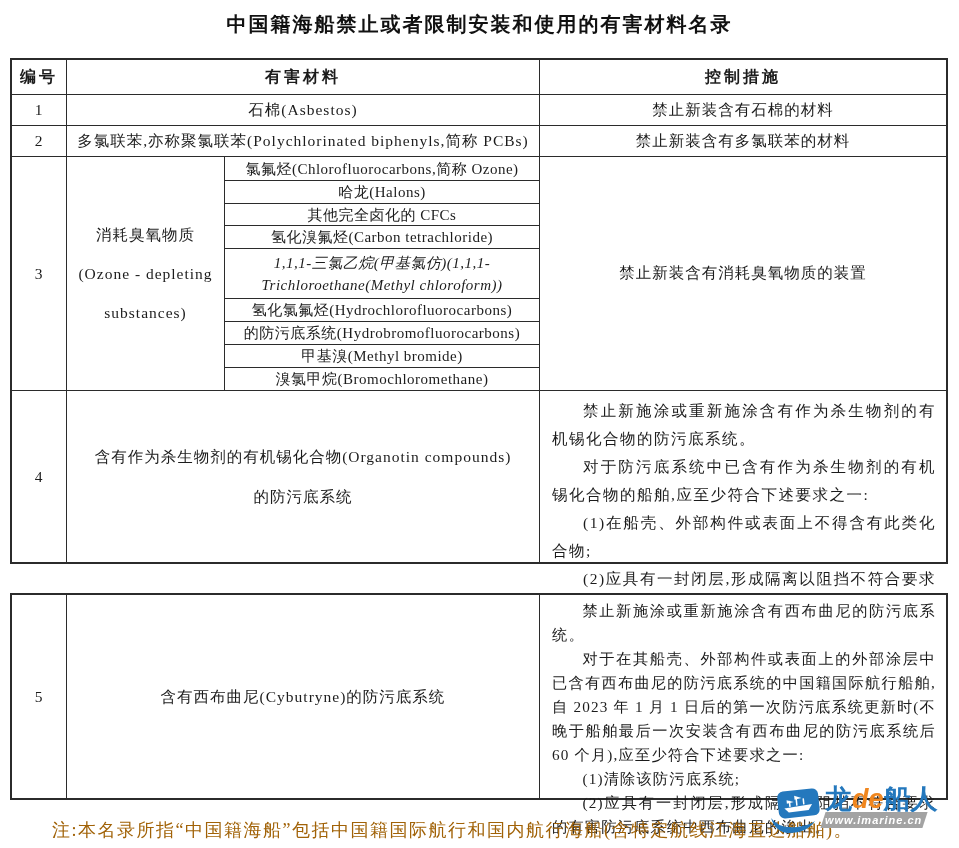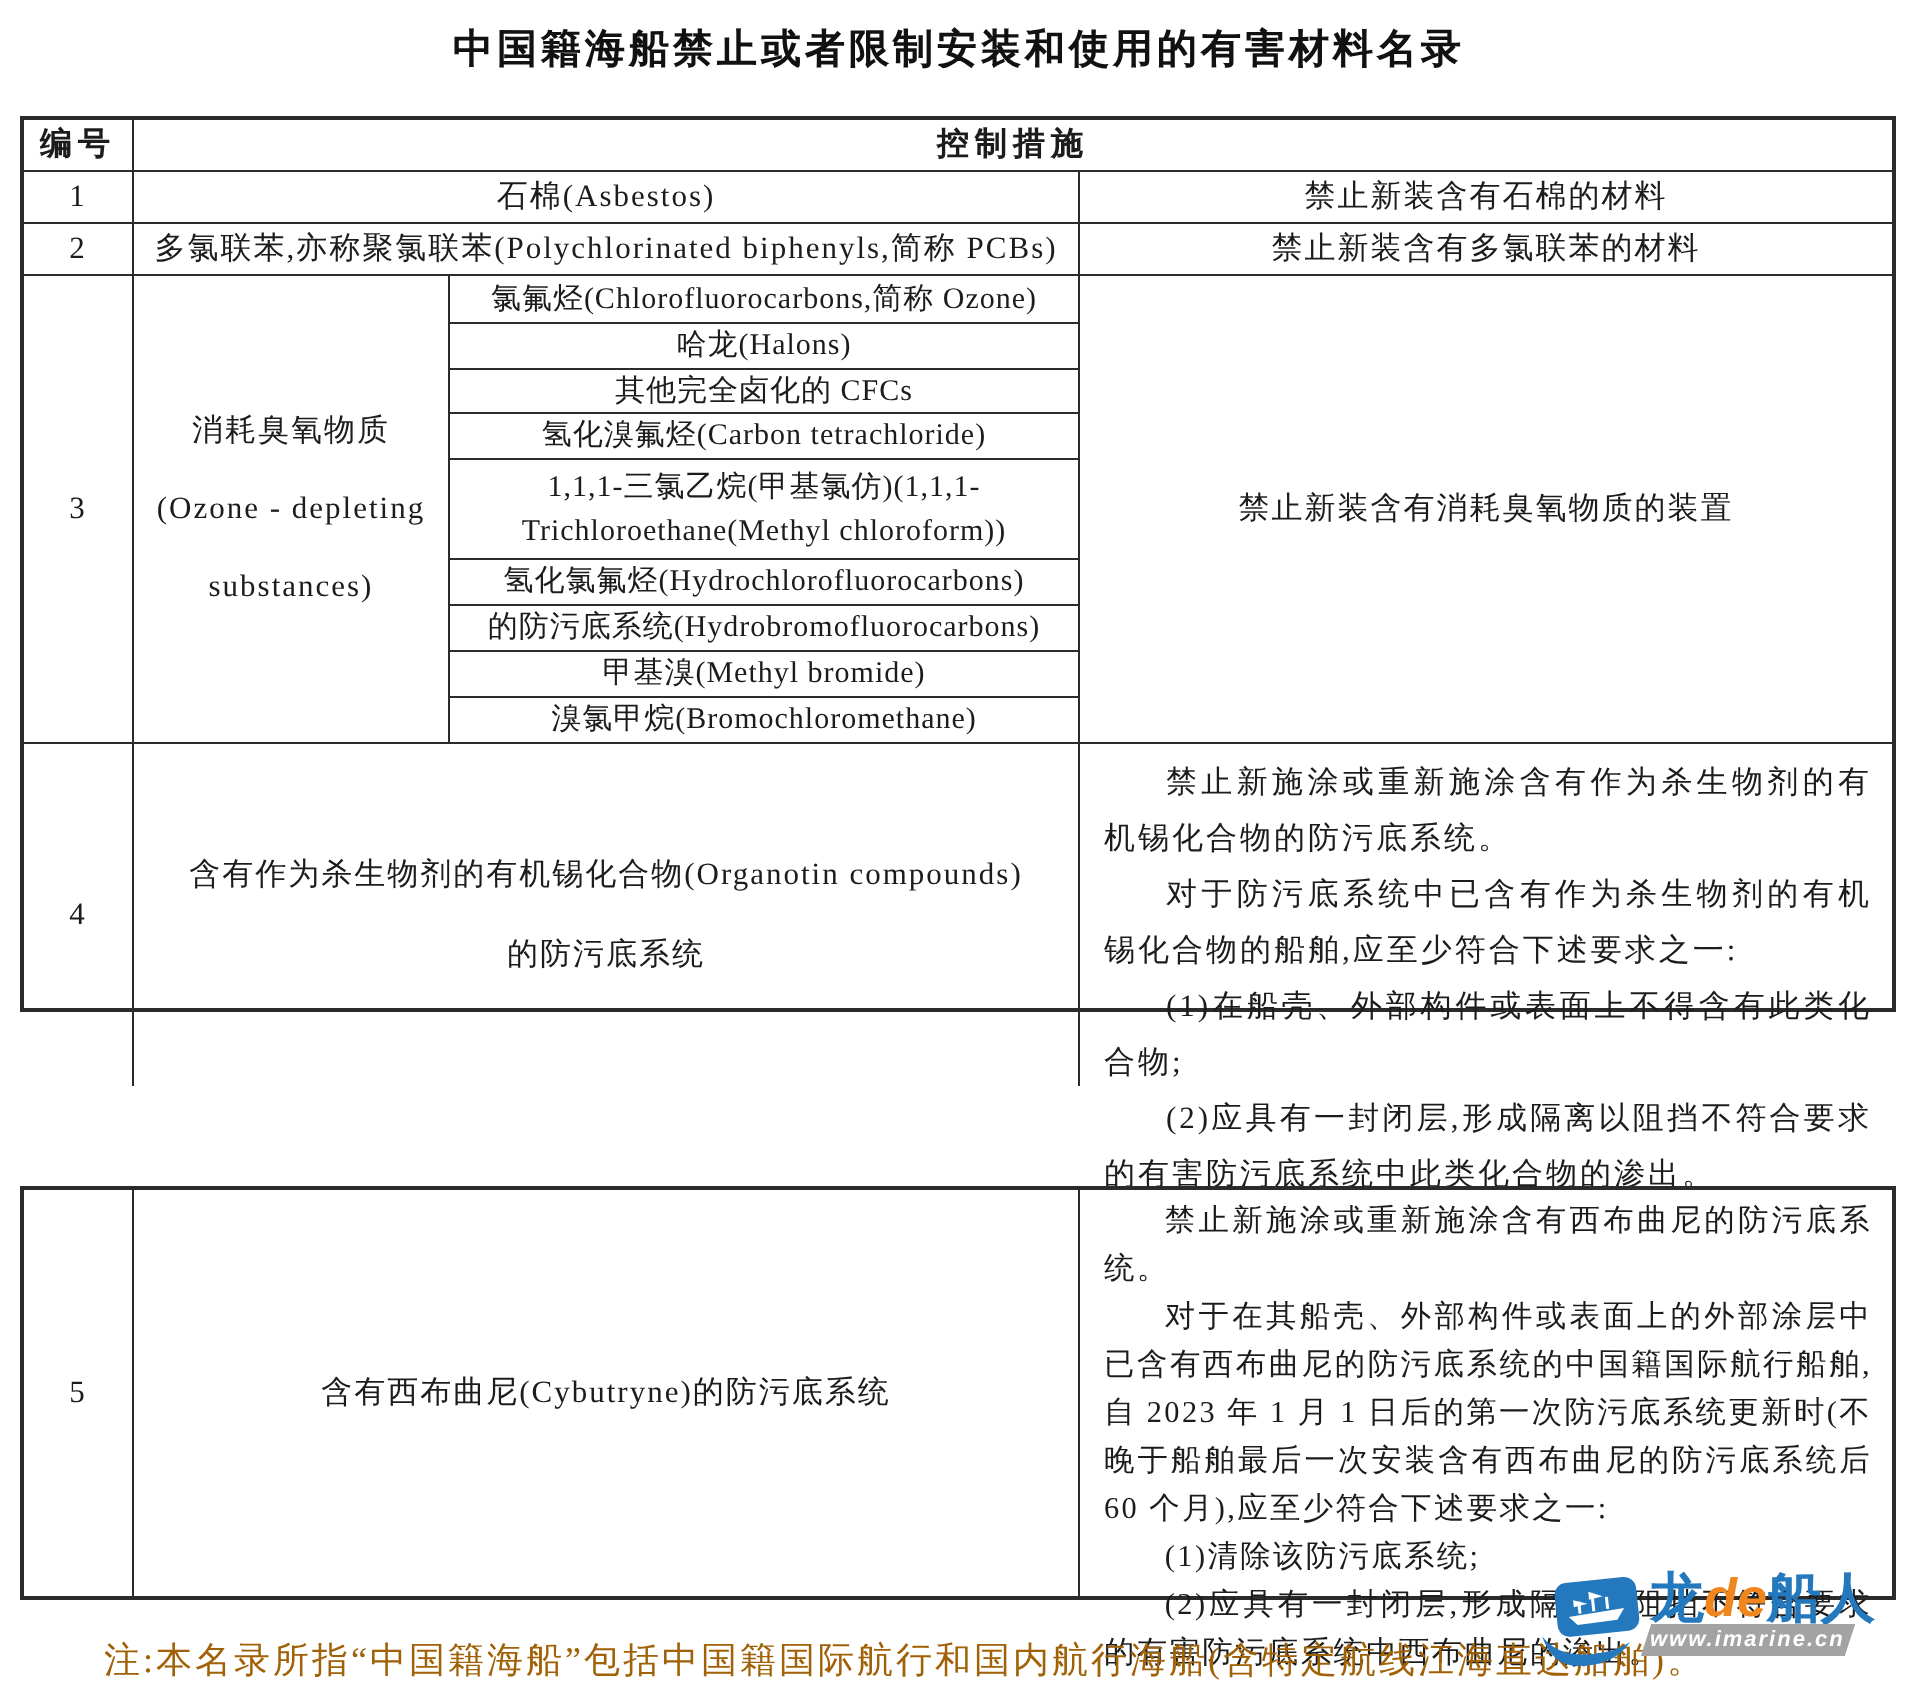--- a/index.html
+++ b/index.html
@@ -13,21 +13,21 @@
     position:absolute; top:11px; left:0; width:100%;
     text-align:center; font-size:20px; font-weight:bold; letter-spacing:2px;
     color:#111;
   }
   
   .tbl {
     position:absolute; left:10px; width:938px;
     border:2px solid #2b2b2b; display:flex; flex-direction:column;
     background:#fff;
   }
-  .tbl-1 { top:58px; height:448px; }
+  .tbl-1 { top:58px; height:506px; }
   .tbl-2 { top:593px; height:207px; }
   .trow { display:flex; width:100%; }
   .trow + .trow { border-top:1px solid #2b2b2b; }
   .cell {
     display:flex; align-items:center; justify-content:center;
     text-align:center; font-size:15.5px; letter-spacing:1px;
     padding:2px 6px; min-width:0;
   }
   .cell + .cell { border-left:1px solid #2b2b2b; }
   .c-no  { width:54px; flex:0 0 54px; }
@@ -47,21 +47,21 @@
     line-height:39px; font-size:15.5px; letter-spacing:1px;
   }
   .items-col { flex:1 1 auto; border-left:1px solid #2b2b2b; display:flex; flex-direction:column; }
   .sub {
     display:flex; align-items:center; justify-content:center; text-align:center;
     font-size:15px; letter-spacing:0.5px; white-space:pre-line; line-height:22px;
   }
   .sub + .sub { border-top:1px solid #2b2b2b; }
   .sub-23 { height:23px; flex:0 0 23px; }
   .sub-22 { height:22px; flex:0 0 22px; }
-  .sub-50 { height:50px; flex:0 0 50px; }
+  .sub-50 { height:50px; flex:0 0 50px;font-style:italic; }
   .sub-last { flex:1 1 auto; }
   
   .mat-wrap { line-height:40px; padding:0 14px;font-family:Liberation Serif, serif; }
   
   .ctl-paras {
     flex-direction:column; align-items:stretch; justify-content:flex-start;
     text-align:justify; padding:6px 10px 20px 12px;
   }
   .ctl-paras p { text-indent:2em; text-align:justify; text-align-last:left; }
   .lh28 p { line-height:28px; font-size:15.5px; letter-spacing:1.5px; }
@@ -93,20 +93,21 @@
 <body>
 
 <div class="page">
 
   <div class="doc-title">中国籍海船禁止或者限制安装和使用的有害材料名录</div>
 
   <div class="tbl tbl-1">
 
     <div class="trow hdr h-header">
       <div class="cell c-no">编号</div>
+      <div class="cell c-mat">有害材料</div>
       <div class="cell c-ctl">控制措施</div>
     </div>
 
     <div class="trow h-r1">
       <div class="cell c-no">1</div>
       <div class="cell c-mat">石棉(Asbestos)</div>
       <div class="cell c-ctl">禁止新装含有石棉的材料</div>
     </div>
 
     <div class="trow h-r2">

